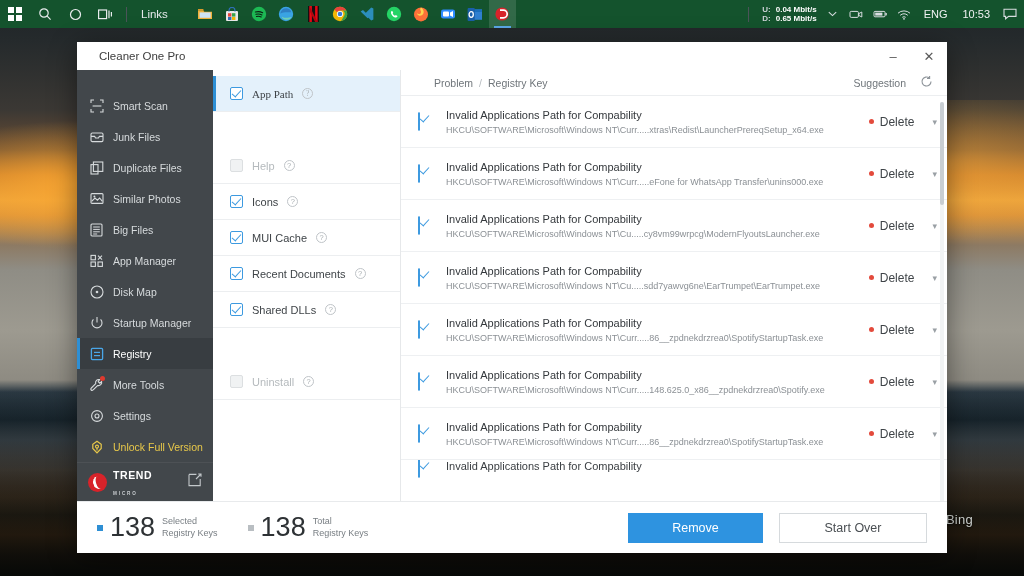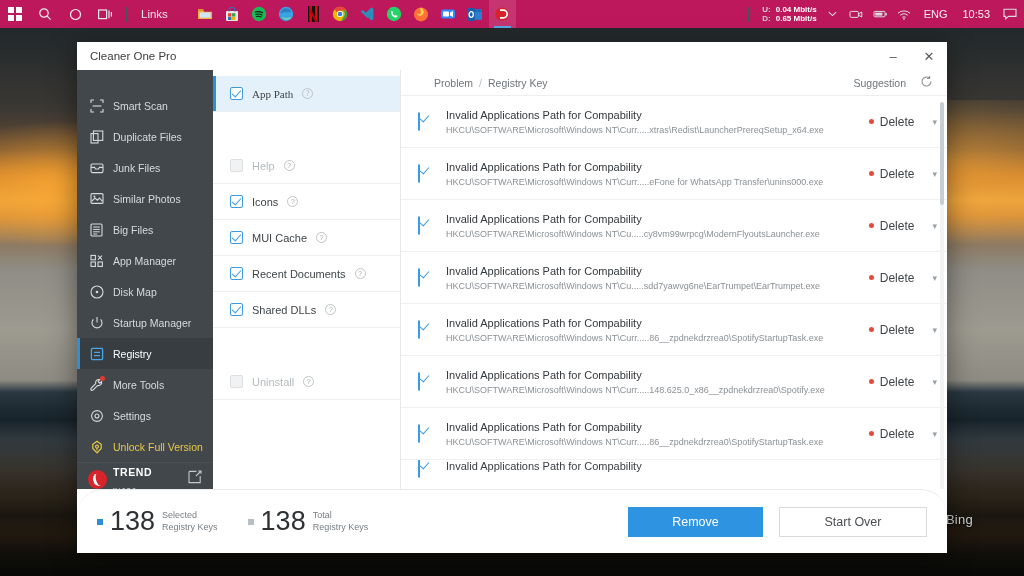--- a/index.html
+++ b/index.html
@@ -43,21 +43,21 @@
   }
   .bing-label {
     position: absolute; left: 946px; top: 512px;
     color: #cfd3d0; font-size: 13px; letter-spacing: .2px;
     text-shadow: 0 1px 2px rgba(0,0,0,.8);
   }
 
   
   #taskbar {
     position: absolute; left: 0; top: 0; width: 1024px; height: 28px;
-    background: #be185d;
+    background: #14532d;
     display: flex; align-items: center;
     color: #e9ecee; font-size: 11px;
   }
   .tb-left { display: flex; align-items: center; height: 100%; }
   .tb-btn {
     width: 30px; height: 28px;
     display: flex; align-items: center; justify-content: center;
   }
   .win-logo { display: grid; grid-template-columns: 6px 6px; grid-template-rows: 6px 6px; gap: 1.5px; }
   .win-logo i { background: #ffffff; display: block; }
@@ -89,21 +89,21 @@
     position: absolute; left: 77px; top: 42px; width: 870px; height: 511px;
     background: #ffffff;
     box-shadow: 0 6px 26px rgba(0,0,0,.45);
     display: flex; flex-direction: column;
   }
   .titlebar {
     height: 28px; background: #ffffff;
     display: flex; align-items: center;
     flex: none;
   }
-  .titlebar .title { font-size: 11.5px; color: #3c3c3c; padding-left: 13px; }
+  .titlebar .title { font-size: 11.5px; color: #3c3c3c; padding-left: 22px; }
   .titlebar .tb-spacer { flex: 1; }
   .win-ctrl {
     width: 36px; height: 28px; display: flex; align-items: center; justify-content: center;
     color: #5a5a5a; font-size: 13px;
   }
 
   .body-row { flex: 1; display: flex; min-height: 0; }
 
   
   .sidebar {
@@ -219,23 +219,23 @@
     position: absolute; right: 3px; top: 6px; width: 4px; height: 404px;
     background: #f1f3f4; border-radius: 2px;
   }
   .vthumb {
     position: absolute; left: 0; top: 0; width: 4px; height: 103px;
     background: #c9ced2; border-radius: 2px;
   }
 
   
   .footer {
-    height: 64px; flex: none; background: #ffffff;
+    height: 52px; flex: none; background: #ffffff;
     border-top: 1px solid #e8eaec;
-    display: flex; align-items: center; padding: 0 20px; border-radius: 26px;
+    display: flex; align-items: center; padding: 0 20px;
   }
   .stat { display: flex; align-items: center; gap: 7px; margin-right: 30px; }
   .stat .sq { width: 6px; height: 6px; flex: none; }
   .stat .sq.blue { background: #2e8fd4; }
   .stat .sq.grey { background: #b9bec2; }
   .stat .num { font-size: 27px; color: #2d3134; font-weight: 300; line-height: 1; }
   .stat .lbls { line-height: 1.25; }
   .stat .l1 { font-size: 9px; color: #787e83; }
   .stat .l2 { font-size: 9px; color: #787e83; }
   .foot-spacer { flex: 1; }
@@ -450,36 +450,36 @@
             <svg width="14" height="14" viewBox="0 0 14 14">
               <path d="M1 4V1h3M13 4V1h-3M1 10v3h3M13 10v3h-3" fill="none" stroke="#d7dbdd" stroke-width="1.1"></path>
               <line x1="2.6" y1="7" x2="11.4" y2="7" stroke="#d7dbdd" stroke-width="1.1"></line>
             </svg>
           </span>
           <span>Smart Scan</span>
         </div>
 
         <div class="side-item">
           <span class="side-ico">
-            <svg width="14" height="14" viewBox="0 0 14 14">
-              <rect x="3.4" y="1" width="9.4" height="9.4" fill="none" stroke="#d7dbdd" stroke-width="1.1"></rect>
-              <rect x="1" y="3.6" width="7" height="9.4" fill="none" stroke="#d7dbdd" stroke-width="1.1"></rect>
-            </svg>
-          </span>
-          <span>Duplicate Files</span>
-        </div>
-
-        <div class="side-item">
-          <span class="side-ico">
             <svg width="14" height="13" viewBox="0 0 14 13">
               <rect x="1" y="3" width="12" height="8.6" rx="1.3" fill="none" stroke="#d7dbdd" stroke-width="1.1"></rect>
               <path d="M1 6.4h3.6l1 1.6h2.8l1-1.6H13" fill="none" stroke="#d7dbdd" stroke-width="1.1"></path>
             </svg>
           </span>
           <span>Junk Files</span>
+        </div>
+
+        <div class="side-item">
+          <span class="side-ico">
+            <svg width="14" height="14" viewBox="0 0 14 14">
+              <rect x="3.4" y="1" width="9.4" height="9.4" fill="none" stroke="#d7dbdd" stroke-width="1.1"></rect>
+              <rect x="1" y="3.6" width="7" height="9.4" fill="none" stroke="#d7dbdd" stroke-width="1.1"></rect>
+            </svg>
+          </span>
+          <span>Duplicate Files</span>
         </div>
 
         <div class="side-item">
           <span class="side-ico">
             <svg width="14" height="13" viewBox="0 0 14 13">
               <rect x="1" y="1.6" width="12" height="9.8" rx="1" fill="none" stroke="#d7dbdd" stroke-width="1.1"></rect>
               <path d="M1.6 9.4L5 6l2.4 2.2L9.6 6l2.8 3.4" fill="none" stroke="#d7dbdd" stroke-width="1.1"></path>
               <circle cx="4.4" cy="4.4" r="1" fill="#d7dbdd"></circle>
             </svg>
           </span>

